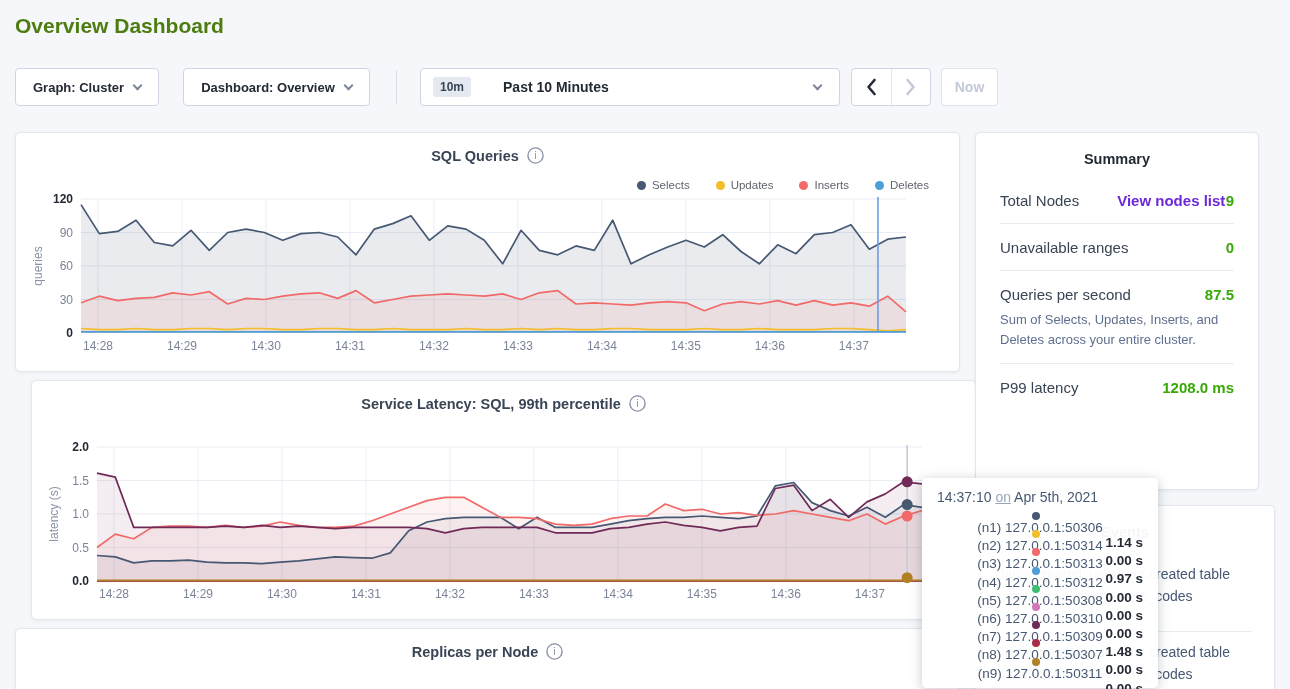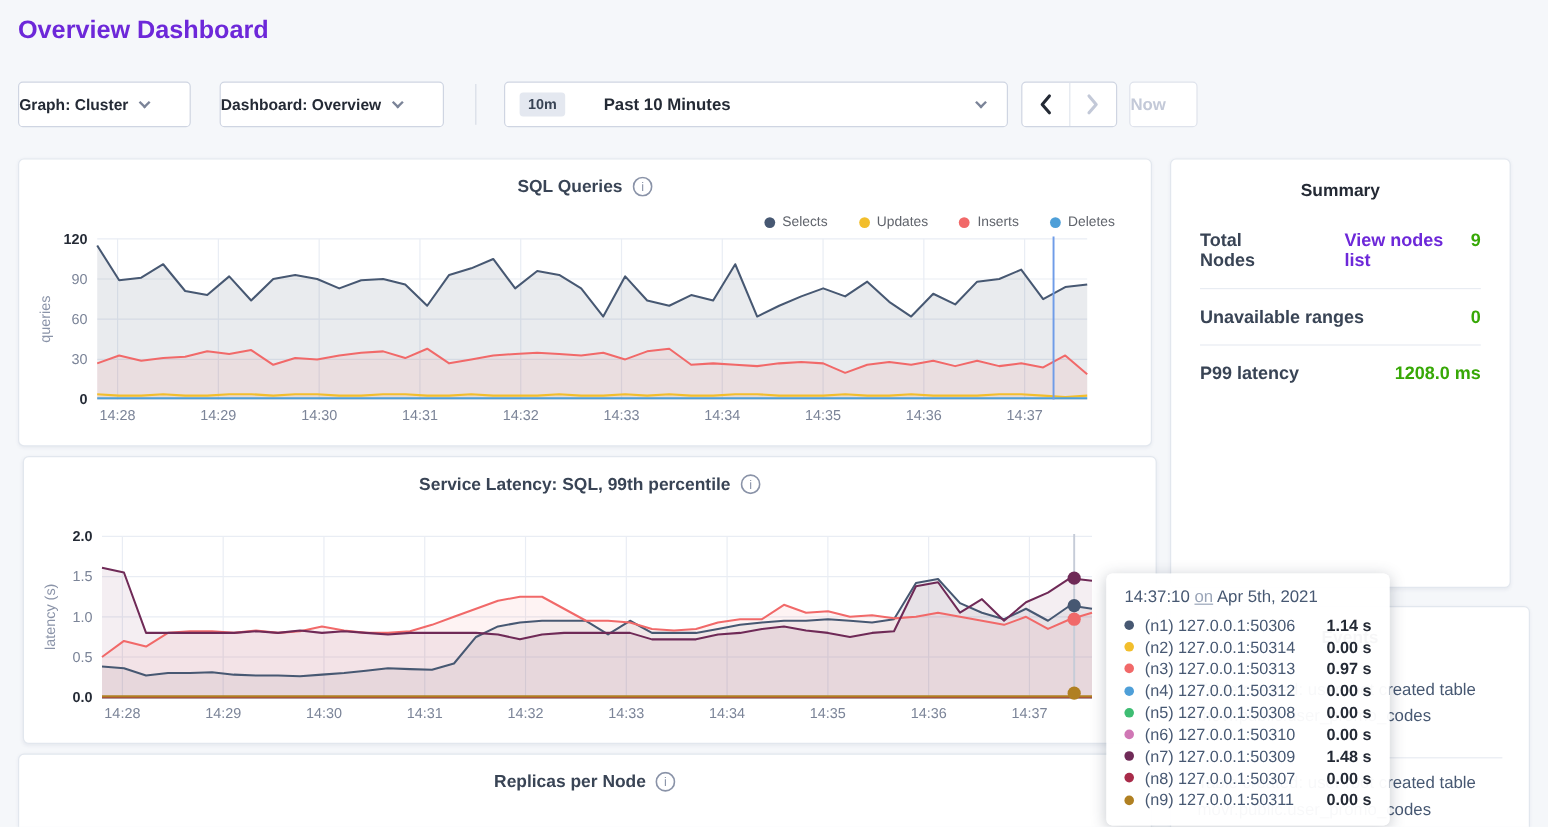--- a/index.html
+++ b/index.html
@@ -3,27 +3,27 @@
 <meta charset="utf-8">
 <style>
   * { margin:0; padding:0; box-sizing:border-box; }
   html,body { width:1290px; height:689px; overflow:hidden; }
   body {
     font-family:"Liberation Sans","DejaVu Sans",sans-serif;
     background:#f5f7fa; color:#242a35; position:relative;
   }
   .page { position:absolute; inset:0; }
 
-  .page-title { position:absolute; left:15px; top:14px; font-size:21px; font-weight:600; color:#6d28d9; }
+  .page-title { position:absolute; left:15px; top:14px; font-size:21px; font-weight:600; color:#4d7c0f; }
 
   
   .tb-btn {
     position:absolute; top:68px; height:38px; background:#fff;
     border:1px solid #cfd5e2; border-radius:4px;
-    display:flex; align-items:center; justify-content:flex-start; gap:10px;
+    display:flex; align-items:center; justify-content:center; gap:10px;
     font-size:13px; font-weight:700; color:#242a35; cursor:pointer;
   }
   .chev { width:7px; height:7px; border-right:2px solid #7b8498; border-bottom:2px solid #7b8498;
     transform:rotate(45deg); margin-top:-4px; }
   .tb-divider { position:absolute; left:396px; top:70px; width:1px; height:34px; background:#d8dde6; }
   .time-badge { background:#e4e8f0; border-radius:3px; padding:3px 7px; font-size:12px; font-weight:700; color:#394455; }
   .time-sel { justify-content:flex-start; padding:0 18px 0 12px; }
   .time-sel .lbl { font-size:14px; }
   .time-sel .chev { position:absolute; right:18px; }
   .nav-group { position:absolute; left:851px; top:68px; width:80px; height:38px; background:#fff;
@@ -42,38 +42,38 @@
   .legend-item { display:flex; align-items:center; gap:6px; font-size:11.5px; color:#60646c; cursor:pointer; }
   .legend-dot { width:9px; height:9px; border-radius:50%; }
   .chart-svg { position:absolute; left:0; top:0; }
 
   
   .sum-card { padding:18px 24px 0; }
   .sum-title { text-align:center; font-size:14.5px; font-weight:700; color:#242a35; margin-bottom:10px; }
   .sum-row { padding:15px 0 14px; border-bottom:1px solid #e8ecf2; }
   .sum-row:last-child { border-bottom:none; }
   .sum-main { display:flex; align-items:baseline; }
-  .sum-label { font-size:15px; font-weight:700; color:#394455; margin-right:10px; }
+  .sum-label { font-size:15px; font-weight:400; color:#394455; margin-right:10px; }
   .sum-link { font-size:15px; font-weight:700; color:#6d28d9; text-decoration:none; cursor:pointer;margin-left:28px; }
   .sum-value { margin-left:auto; font-size:15px; font-weight:700; color:#37a806; }
   .sum-desc { margin-top:7px; font-size:13px; line-height:1.5; color:#5f6f8f; }
 
   
   .ev-card { padding:18px 22px 0; }
   .ev-title { text-align:center; font-size:14.5px; font-weight:700; color:#242a35; margin-bottom:14px; }
   .ev-item { font-size:14px; line-height:1.55; color:#475872; padding:10px 0 24px; border-bottom:1px solid #e8ecf2; }
   .ev-item:last-child { border-bottom:none; }
 
   
   .tooltip { position:absolute; left:922px; top:478px; width:236px; z-index:20;
     background:rgba(255,255,255,.96); border-radius:5px; box-shadow:0 2px 12px rgba(50,60,80,.28);
     padding:11px 15px 12px; }
   .tt-head { font-size:14px; color:#475872; margin-bottom:7px; }
   .tt-head .conn { color:#9aa5b8;text-decoration:underline; }
-  .tt-row { display:flex; align-items:center; font-size:13.5px; color:#475872; height:18.2px; }
+  .tt-row { display:flex; align-items:center; font-size:13.5px; color:#475872; height:18.2px;flex-direction:column; }
   .tt-dot { width:8px; height:8px; border-radius:50%; margin-right:9px; flex:0 0 auto; }
   .tt-val { margin-left:auto; font-weight:700; color:#242a35; }
 </style>
 </head>
 <body>
 
 <div class="page">
 
   <div class="page-title">Overview Dashboard</div>
 
@@ -169,21 +169,21 @@
         <path d="M65.0,169.8L83.3,163.2L101.7,167.6L120.0,165.4L138.3,164.3L156.7,159.8L175.0,162.0L193.3,158.7L211.7,171.0L230.0,165.4L248.3,166.5L266.7,163.2L285.0,160.9L303.3,159.8L321.7,165.4L340.0,157.6L358.3,169.8L376.7,166.5L395.0,163.2L413.3,162.0L431.7,160.9L450.0,162.0L468.3,163.2L486.7,160.9L505.0,166.5L523.3,159.8L541.7,157.6L560.0,171.0L578.3,169.8L596.7,171.0L615.0,172.1L633.3,169.8L651.7,168.7L670.0,169.8L688.3,177.7L706.7,171.0L725.0,168.7L743.3,171.0L761.7,167.6L780.0,172.1L798.3,167.6L816.7,172.1L835.0,169.8L853.3,173.2L871.7,163.2L890.0,178.8L890,200L65,200Z" fill="rgba(241,105,105,0.1)" stroke="none"></path>
         <path d="M65.0,198.9L83.3,198.9L101.7,198.9L120.0,198.9L138.3,198.9L156.7,198.9L175.0,198.9L193.3,198.9L211.7,198.9L230.0,198.9L248.3,198.9L266.7,198.9L285.0,198.9L303.3,198.9L321.7,198.9L340.0,198.9L358.3,198.9L376.7,198.9L395.0,198.9L413.3,198.9L431.7,198.9L450.0,198.9L468.3,198.9L486.7,198.9L505.0,198.9L523.3,198.9L541.7,198.9L560.0,198.9L578.3,198.9L596.7,198.9L615.0,198.9L633.3,198.9L651.7,198.9L670.0,198.9L688.3,198.9L706.7,198.9L725.0,198.9L743.3,198.9L761.7,198.9L780.0,198.9L798.3,198.9L816.7,198.9L835.0,198.9L853.3,198.9L871.7,198.9L890.0,198.9L890,200L65,200Z" fill="rgba(78,159,216,0.06)" stroke="none"></path>
         <polyline points="65.0,71.6 83.3,100.6 101.7,98.4 120.0,87.2 138.3,109.5 156.7,112.9 175.0,97.3 193.3,117.4 211.7,99.5 230.0,96.1 248.3,99.5 266.7,107.3 285.0,100.6 303.3,99.5 321.7,104.0 340.0,121.8 358.3,96.1 376.7,90.6 395.0,82.8 413.3,107.3 431.7,92.8 450.0,96.1 468.3,107.3 486.7,130.8 505.0,97.3 523.3,117.4 541.7,121.8 560.0,112.9 578.3,117.4 596.7,87.2 615.0,130.8 633.3,121.8 651.7,114.0 670.0,107.3 688.3,114.0 706.7,101.7 725.0,118.5 743.3,130.8 761.7,111.8 780.0,120.7 798.3,101.7 816.7,99.5 835.0,91.7 853.3,116.3 871.7,106.2 890.0,104.0" fill="none" stroke="#475872" stroke-width="1.7" stroke-linejoin="round"></polyline>
         <polyline points="65.0,195.5 83.3,196.7 101.7,196.7 120.0,195.5 138.3,196.7 156.7,196.7 175.0,195.5 193.3,195.5 211.7,196.7 230.0,195.5 248.3,195.5 266.7,196.7 285.0,196.7 303.3,195.5 321.7,195.5 340.0,196.7 358.3,196.7 376.7,195.5 395.0,196.7 413.3,196.7 431.7,196.7 450.0,195.5 468.3,196.7 486.7,196.7 505.0,195.5 523.3,196.7 541.7,195.5 560.0,196.7 578.3,196.7 596.7,195.5 615.0,195.5 633.3,196.7 651.7,196.7 670.0,196.7 688.3,195.5 706.7,196.7 725.0,196.7 743.3,195.5 761.7,196.7 780.0,196.7 798.3,196.7 816.7,195.5 835.0,195.5 853.3,196.7 871.7,197.8 890.0,196.7" fill="none" stroke="#f2be2c" stroke-width="1.7" stroke-linejoin="round"></polyline>
         <polyline points="65.0,169.8 83.3,163.2 101.7,167.6 120.0,165.4 138.3,164.3 156.7,159.8 175.0,162.0 193.3,158.7 211.7,171.0 230.0,165.4 248.3,166.5 266.7,163.2 285.0,160.9 303.3,159.8 321.7,165.4 340.0,157.6 358.3,169.8 376.7,166.5 395.0,163.2 413.3,162.0 431.7,160.9 450.0,162.0 468.3,163.2 486.7,160.9 505.0,166.5 523.3,159.8 541.7,157.6 560.0,171.0 578.3,169.8 596.7,171.0 615.0,172.1 633.3,169.8 651.7,168.7 670.0,169.8 688.3,177.7 706.7,171.0 725.0,168.7 743.3,171.0 761.7,167.6 780.0,172.1 798.3,167.6 816.7,172.1 835.0,169.8 853.3,173.2 871.7,163.2 890.0,178.8" fill="none" stroke="#f16969" stroke-width="1.7" stroke-linejoin="round"></polyline>
         <polyline points="65.0,198.9 83.3,198.9 101.7,198.9 120.0,198.9 138.3,198.9 156.7,198.9 175.0,198.9 193.3,198.9 211.7,198.9 230.0,198.9 248.3,198.9 266.7,198.9 285.0,198.9 303.3,198.9 321.7,198.9 340.0,198.9 358.3,198.9 376.7,198.9 395.0,198.9 413.3,198.9 431.7,198.9 450.0,198.9 468.3,198.9 486.7,198.9 505.0,198.9 523.3,198.9 541.7,198.9 560.0,198.9 578.3,198.9 596.7,198.9 615.0,198.9 633.3,198.9 651.7,198.9 670.0,198.9 688.3,198.9 706.7,198.9 725.0,198.9 743.3,198.9 761.7,198.9 780.0,198.9 798.3,198.9 816.7,198.9 835.0,198.9 853.3,198.9 871.7,198.9 890.0,198.9" fill="none" stroke="#4e9fd8" stroke-width="1.7" stroke-linejoin="round"></polyline>
         <line x1="861.9499999999999" y1="64" x2="861.9499999999999" y2="200" stroke="#6f9ce8" stroke-width="1.6"></line>
       </svg>
   </div>
 
-  <div class="panel" style="left:19px;top:380px;width:945px;height:240px;">
+  <div class="panel" style="left:31px;top:380px;width:945px;height:240px;">
     <div class="chart-title-row">
       <span class="chart-title">Service Latency: SQL, 99th percentile</span>
       <svg width="17" height="17">
         <circle cx="8.5" cy="8.5" r="7.6" stroke="#8a93a8" stroke-width="1.4" fill="none"></circle>
         <text x="8.5" y="12.4" text-anchor="middle" font-size="10.5" fill="#8a93a8" font-family="inherit">i</text>
       </svg>
     </div>
     <svg class="chart-svg" id="chart1" width="945" height="240">
         <line x1="81.995" y1="66" x2="81.995" y2="200" stroke="#e9edf4" stroke-width="1"></line>
         <text x="81.995" y="217" text-anchor="middle" font-size="12" fill="#7b8498" font-family="inherit">14:28</text>
@@ -255,20 +255,27 @@
       </div>
     </div>
     <div class="sum-row">
       <div class="sum-main">
         <span class="sum-label">Unavailable ranges</span>
         <span class="sum-value">0</span>
       </div>
     </div>
     <div class="sum-row">
       <div class="sum-main">
+        <span class="sum-label">Queries per second</span>
+        <span class="sum-value">87.5</span>
+      </div>
+      <div class="sum-desc">Sum of Selects, Updates, Inserts, and Deletes across your entire cluster.</div>
+    </div>
+    <div class="sum-row">
+      <div class="sum-main">
         <span class="sum-label">P99 latency</span>
         <span class="sum-value">1208.0 ms</span>
       </div>
     </div>
   </div>
 
   <div class="panel ev-card" style="left:975px;top:505px;width:300px;height:230px;">
     <div class="ev-title">Events</div>
     <div class="ev-item">Table created: user root created table movr.public.user_promo_codes</div>
     <div class="ev-item">Table created: user root created table movr.public.user_promo_codes</div>

